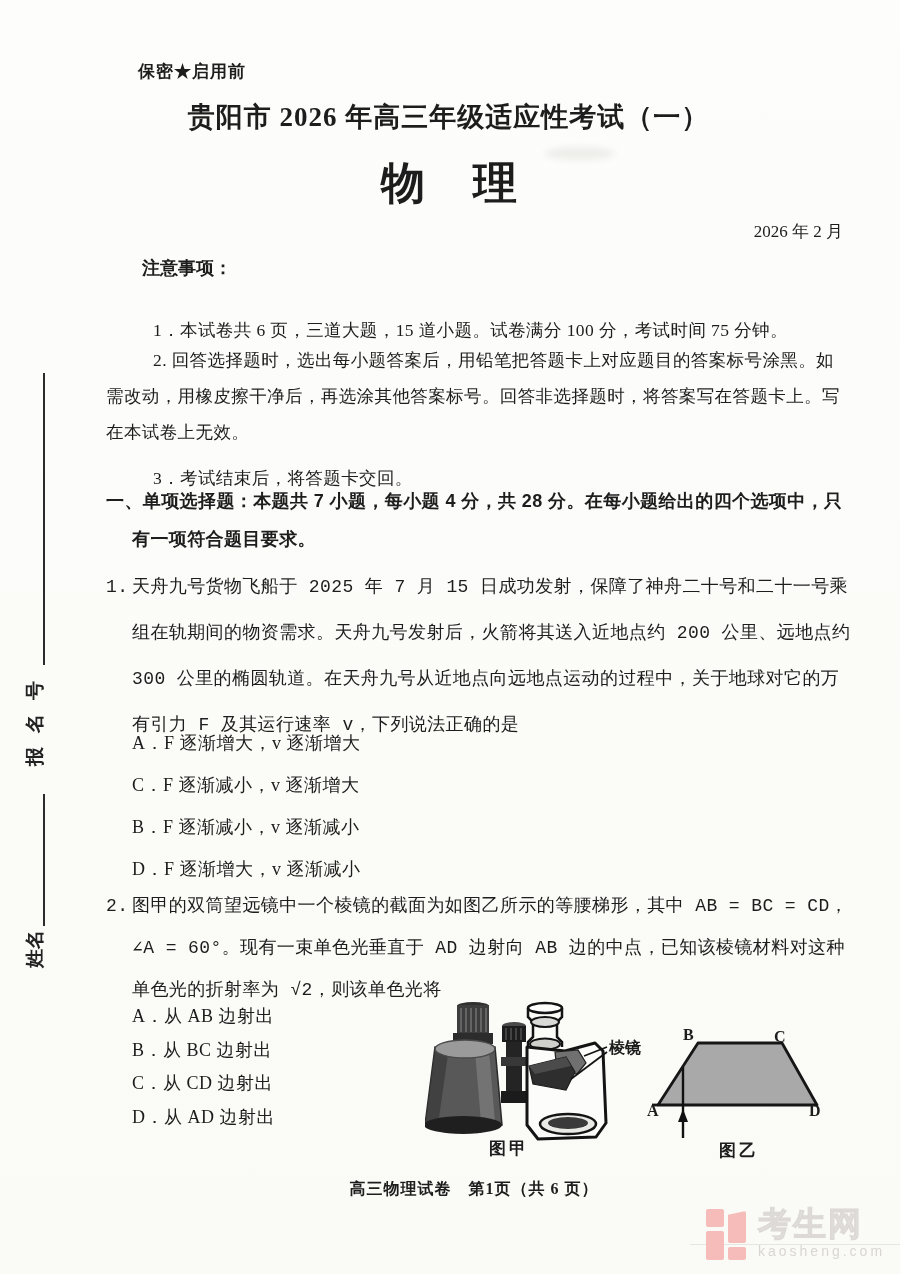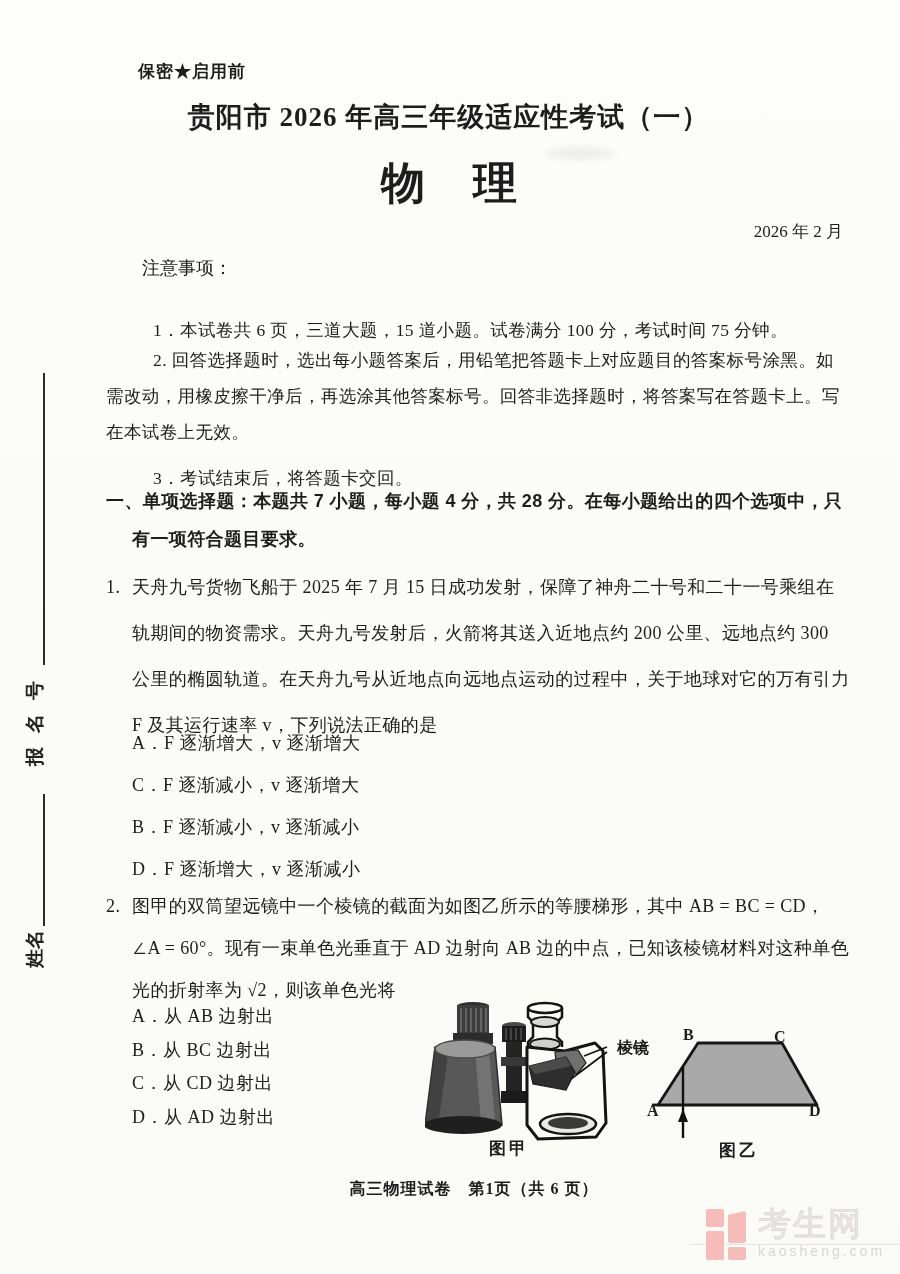--- a/index.html
+++ b/index.html
@@ -24,70 +24,70 @@
   .reg-label  { margin-left:28px; letter-spacing:14px; }
 
   
   .security  { left:104px; top:60px;  font-size:17px; font-weight:700; letter-spacing:1px; font-family:"Liberation Sans",sans-serif;margin-left:34px; }
   .title     { left:0; right:3px; top:99px; text-align:center; font-size:27px; font-weight:700; letter-spacing:1px; }
   .subject   { left:0; right:0; top:154px; text-align:center; font-size:44px; font-weight:700; letter-spacing:2px; }
   .date      { top:220px; right:57px; font-size:17px; }
   .smudge    { left:545px; top:147px; width:70px; height:13px; background:#ededea; border-radius:50%; filter:blur(3px); }
 
   
-  .notice-heading { left:142px; top:256px; font-size:18px; font-weight:400; font-family:"Liberation Sans",sans-serif; }
+  .notice-heading { left:142px; top:256px; font-size:18px; font-weight:700; font-family:"Liberation Sans",sans-serif; }
   .notice-item { left:106px; width:742px; font-size:17.5px; line-height:36px; text-indent:47px; letter-spacing:0.4px; }
   .ni1 { top:294px; }
   .ni2 { top:324px; }
   .ni3 { top:442px; }
 
   
   .section-heading {
     left:106px; top:482px; width:745px; box-sizing:border-box;
     padding-left:26px; text-indent:-26px;
     font-size:18px; font-weight:700; line-height:38px; letter-spacing:0.4px;
     font-family:"Liberation Sans",sans-serif;
   }
 
   
   .question { left:106px; width:745px; box-sizing:border-box; padding-left:26px; text-indent:-26px;
-              font-size:18px; letter-spacing:0.4px; }
+              font-size:18px; letter-spacing:0.4px;font-family:Liberation Mono, monospace; }
   .q1 { top:564px; line-height:46px; }
   .q2 { top:885px; line-height:42px; }
   .qnum { display:inline-block; width:26px; text-indent:0; }
   .opts { left:132px; font-size:18px; letter-spacing:0.5px; }
   .opts1 { top:722px; } .opts1 div { line-height:42px; }
   .opts2 { top:1000px; } .opts2 div { line-height:33.5px; }
 
   
   .fig-jia { left:425px; top:995px; width:240px; height:170px; }
   .fig-yi  { left:645px; top:1018px; width:200px; height:150px; }
   .fig-caption { position:absolute; font-size:17px; font-weight:700; font-family:"Liberation Sans",sans-serif; }
   .cap-jia { left:64px; top:142px; letter-spacing:3px; }
   .cap-yi  { left:74px; top:121px; letter-spacing:3px; }
-  .prism-label { position:absolute; left:192px; top:43px; font-size:16px; font-weight:600; }
+  .prism-label { position:absolute; left:184px; top:43px; font-size:16px; font-weight:600; }
   .vertex { position:absolute; font-size:16px; font-weight:700; font-family:"Liberation Serif",serif; }
   .v-a { left:2px;  top:84px; }
   .v-b { left:38px; top:8px;  }
   .v-c { left:129px;top:10px; }
   .v-d { left:164px;top:84px; }
 
   
   .footer { left:0; right:0; top:1179px; text-align:center; padding-left:48px;
             font-size:16px; font-weight:700; letter-spacing:1px; }
   .wm-line { left:690px; top:1244px; width:210px; height:1px; background:#e7e5e2; }
   .watermark { left:706px; top:1206px; display:flex; align-items:flex-start; gap:10px; }
   .wm-logo { position:relative; width:42px; height:52px; margin-top:3px; }
   .wm-logo span { position:absolute; background:#f6bcb9; border-radius:2px; }
   .wm-b1 { left:0;  top:0;  width:18px; height:18px; }
   .wm-b2 { left:22px; top:2px; width:18px; height:32px; clip-path:polygon(0 12%,100% 0,100% 100%,0 100%); }
   .wm-b3 { left:0;  top:22px; width:18px; height:29px; }
   .wm-b4 { left:22px; top:38px; width:18px; height:13px; }
   .wm-text { display:flex; flex-direction:column; }
-  .wm-name { font-size:33px; line-height:36px; font-weight:400; letter-spacing:2px;
+  .wm-name { font-size:33px; line-height:36px; font-weight:700; letter-spacing:2px;
              color:#ebe8e6; -webkit-text-stroke:1px #dcd9d6;
              font-family:"Liberation Sans",sans-serif; }
   .wm-url  { font-size:14px; margin-top:1px; color:#d9d6d3; letter-spacing:3px;
              font-family:"Liberation Sans",sans-serif; }
 </style>
 </head>
 <body>
 
 <div class="page">
 

